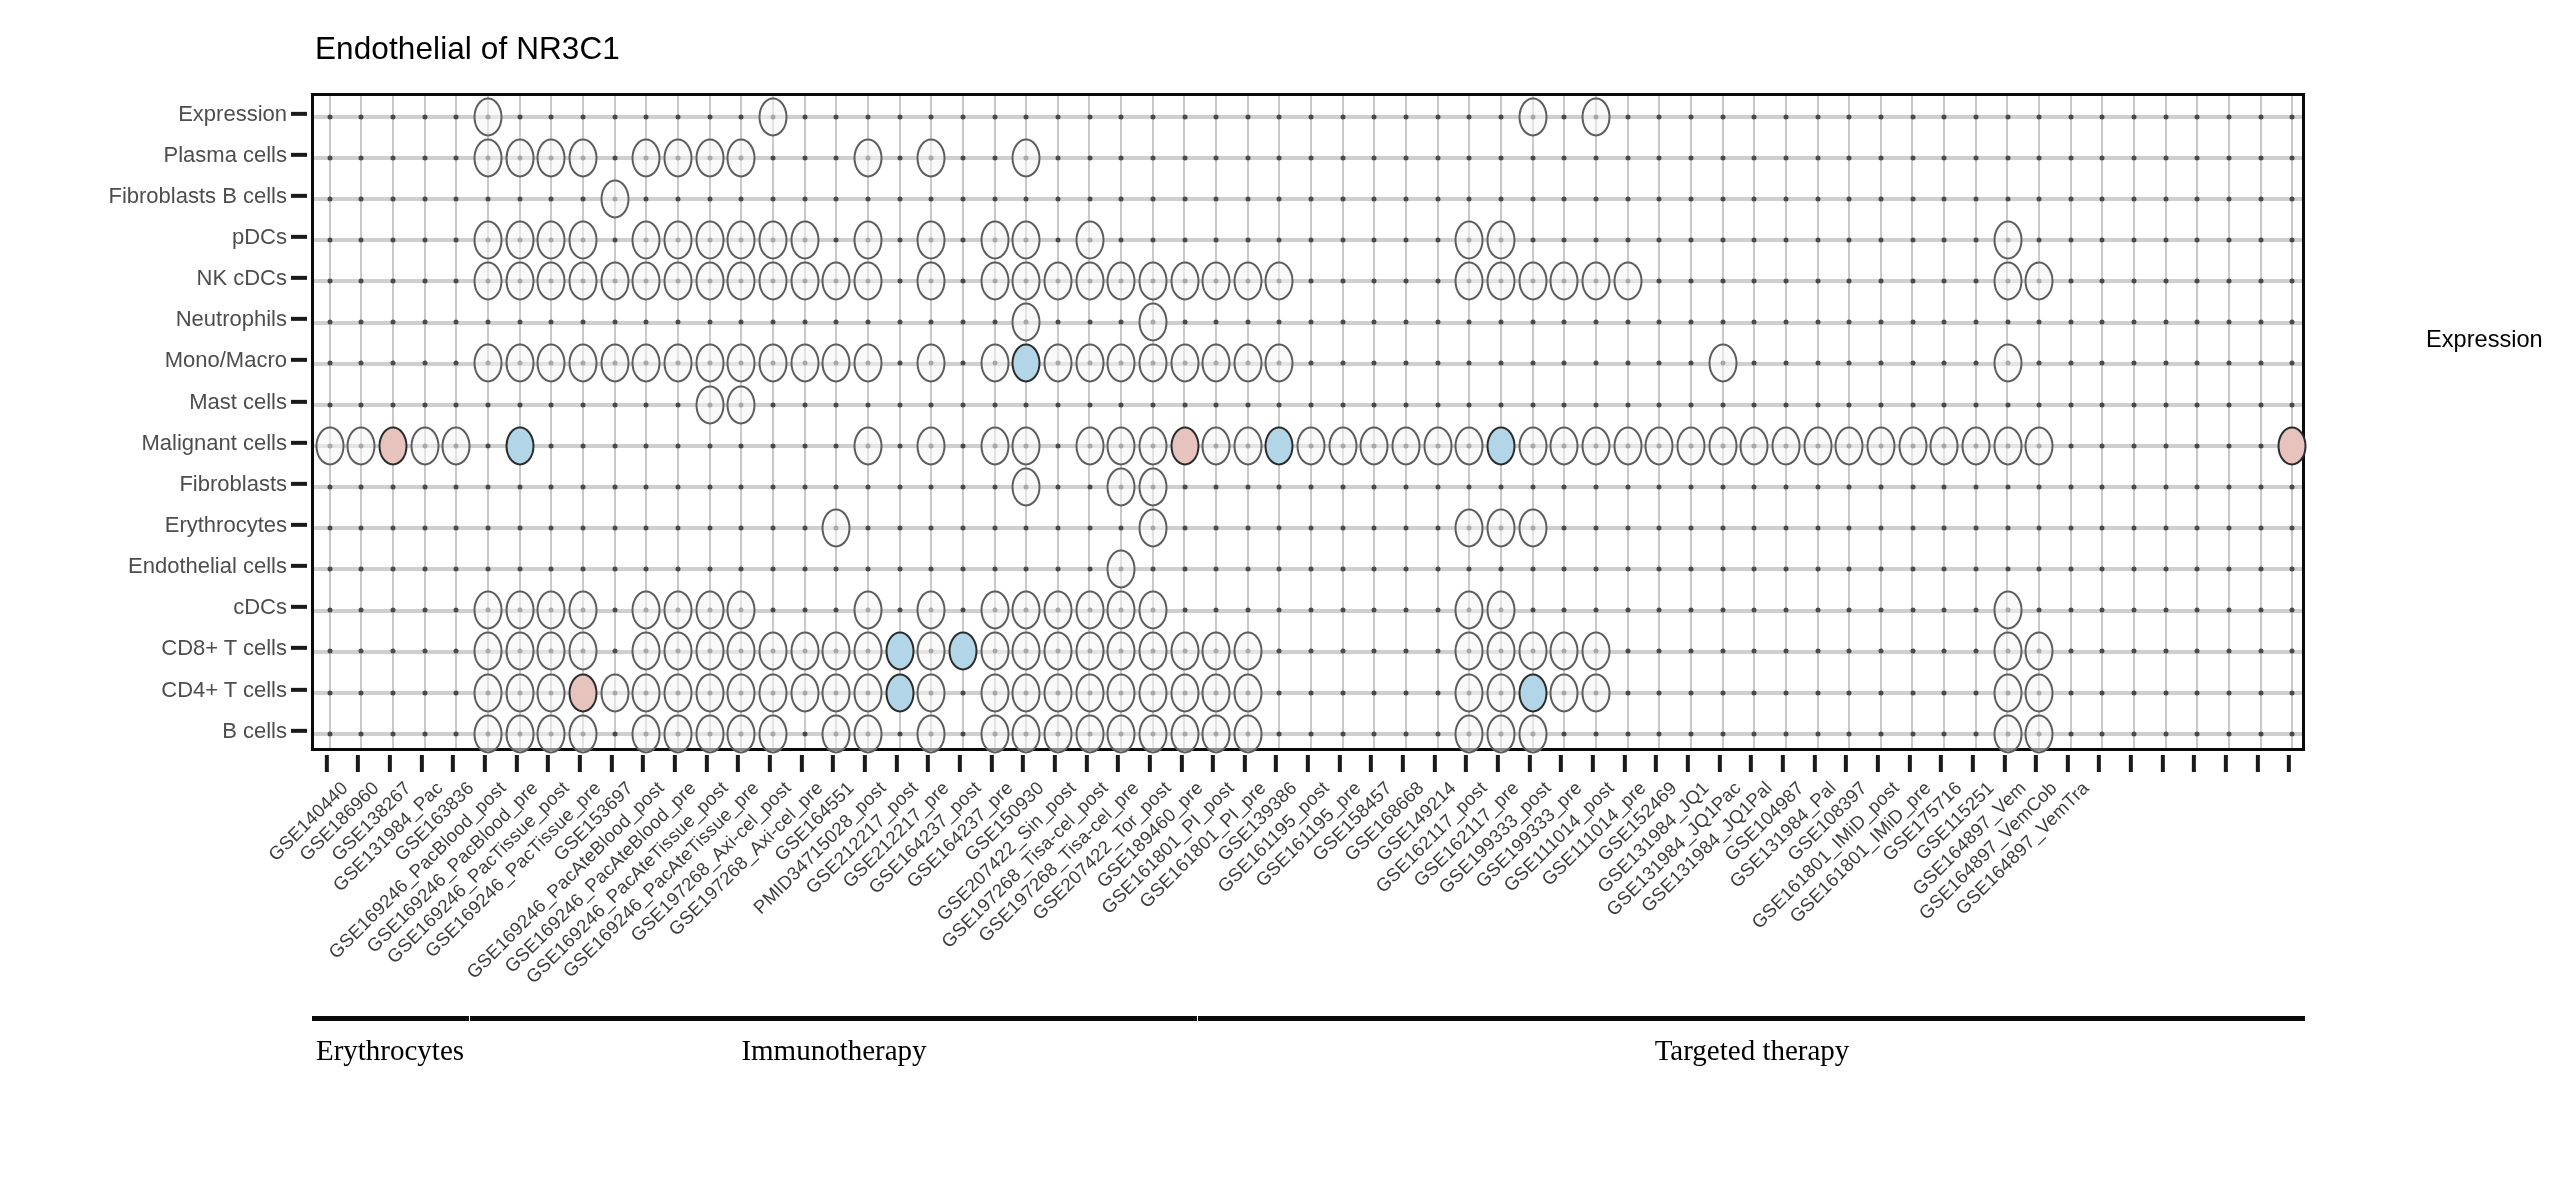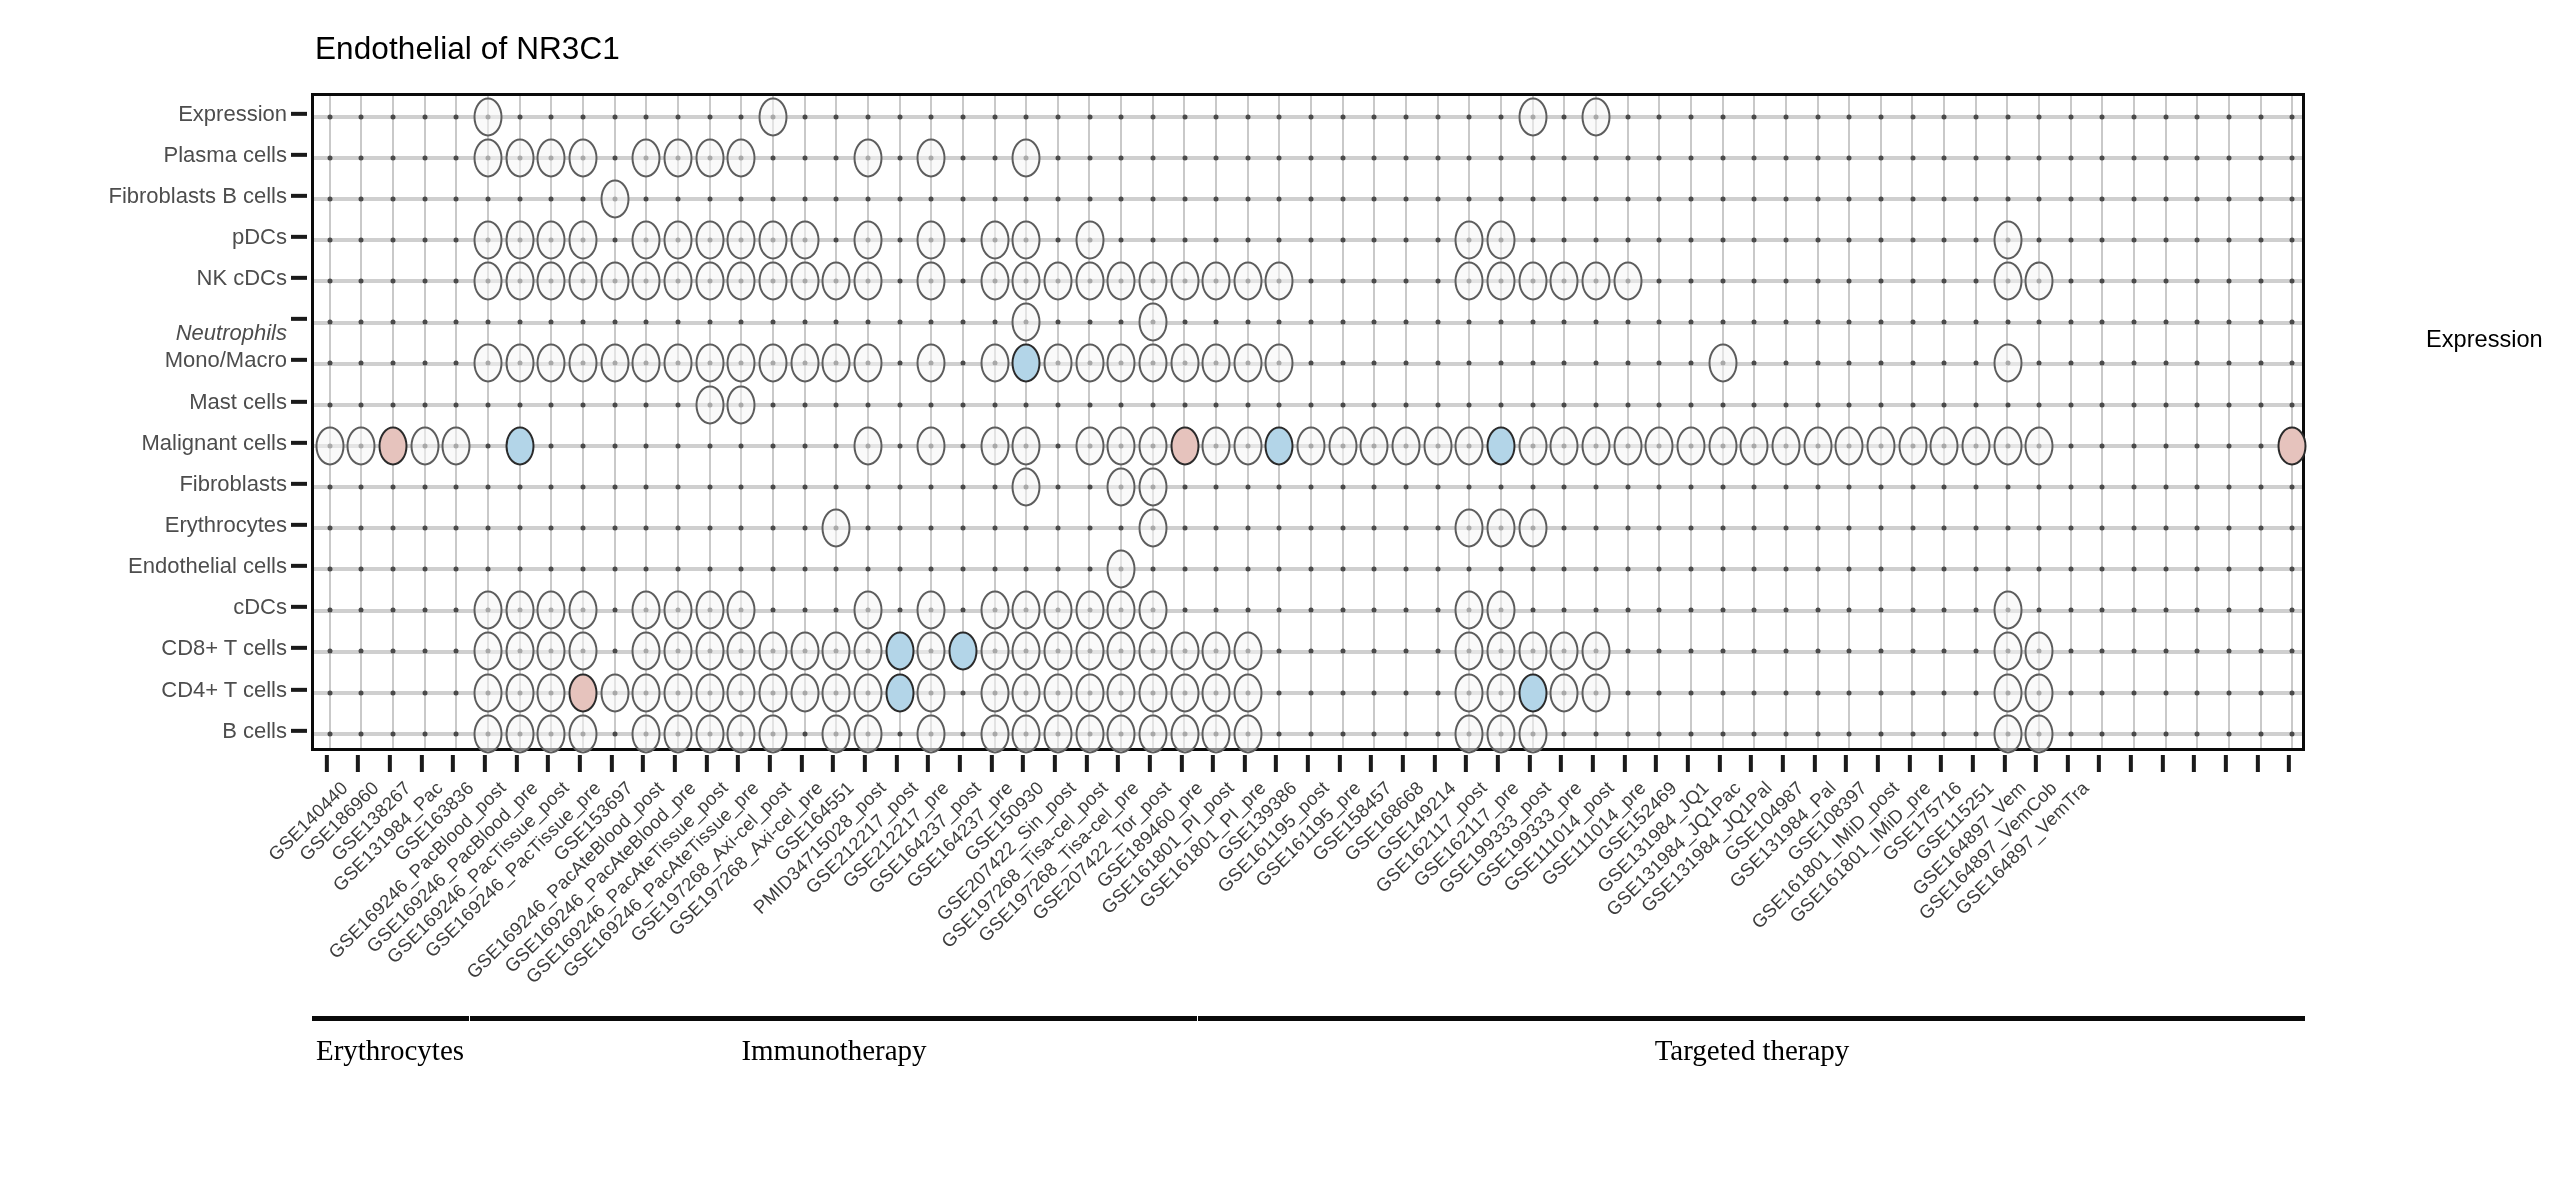--- a/index.html
+++ b/index.html
@@ -75,21 +75,21 @@
       <div class="y-lab" style="top: 20.6px;">Expression</div>
       <div class="y-tick" style="top: 62px;"></div>
       <div class="y-lab" style="top: 62px;">Plasma cells</div>
       <div class="y-tick" style="top: 103px;"></div>
       <div class="y-lab" style="top: 103px;">Fibroblasts B cells</div>
       <div class="y-tick" style="top: 144px;"></div>
       <div class="y-lab" style="top: 144px;">pDCs</div>
       <div class="y-tick" style="top: 185px;"></div>
       <div class="y-lab" style="top: 185px;">NK cDCs</div>
       <div class="y-tick" style="top: 226px;"></div>
-      <div class="y-lab" style="top: 240px; font-style: italic;">Neutrophils</div>
+      <div class="y-lab" style="top: 226px;">Neutrophils</div>
       <div class="y-tick" style="top: 267px;"></div>
       <div class="y-lab" style="top: 267px;">Mono/Macro</div>
       <div class="y-tick" style="top: 309px;"></div>
       <div class="y-lab" style="top: 309px;">Mast cells</div>
       <div class="y-tick" style="top: 350px;"></div>
       <div class="y-lab" style="top: 350px;">Malignant cells</div>
       <div class="y-tick" style="top: 391px;"></div>
       <div class="y-lab" style="top: 391px;">Fibroblasts</div>
       <div class="y-tick" style="top: 432px;"></div>
       <div class="y-lab" style="top: 432px;">Erythrocytes</div>

